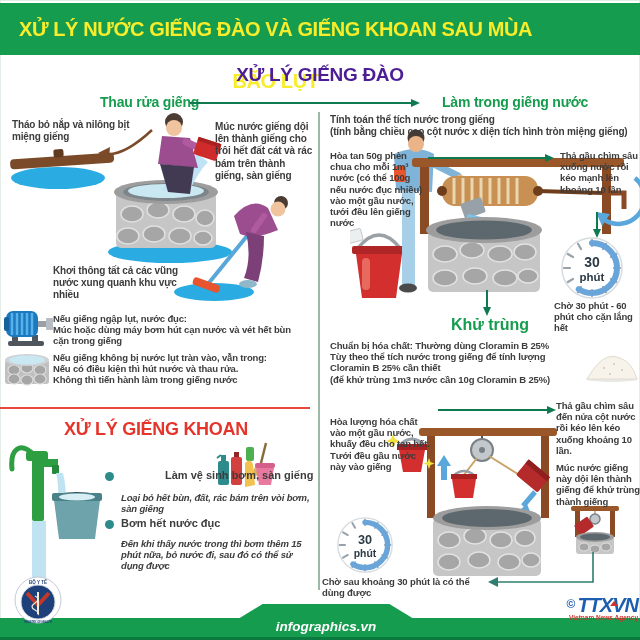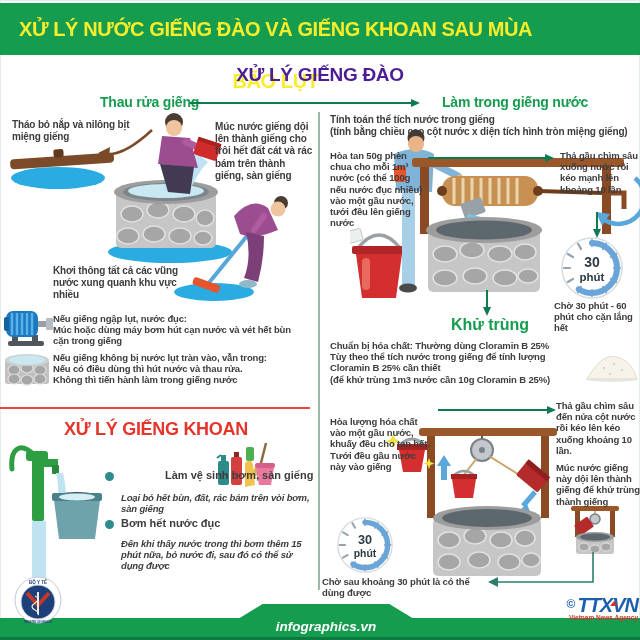--- a/index.html
+++ b/index.html
@@ -143,21 +143,21 @@
         <ellipse cx="38" cy="20" rx="6" ry="5"></ellipse>
       <ellipse cx="12" cy="29" rx="6" ry="5"></ellipse>
         <ellipse cx="25" cy="30" rx="6" ry="5"></ellipse>
         <ellipse cx="38" cy="29" rx="6" ry="5"></ellipse>
     </g>
     <ellipse cx="25" cy="10" rx="22" ry="6" fill="#cdd2d4"></ellipse>
     <ellipse cx="25" cy="10" rx="18" ry="4.5" fill="#c9e8f2"></ellipse>
   </svg>
   <div class="txt sm" style="left:53px;top:352px;width:256px;">
     <div>Nếu giếng không bị nước lụt tràn vào, vẫn trong:</div>
-    <div>Nếu có điều dùng thì hút nước và thau rửa.</div>
+    <div>Nếu có điều kiện thì hút nước và thau rửa.</div>
     <div>Không thì tiến hành làm trong giếng nước</div>
   </div>
 
   <div class="redline"></div>
 
   <div class="khoan-h">XỬ LÝ GIẾNG KHOAN</div>
 
   <svg class="scene" style="left:8px;top:443px;" width="100" height="147" viewBox="0 0 100 147">
     <rect x="24" y="78" width="14" height="62" fill="#bfe3f0"></rect>
     <path d="M26,12 C12,-2 2,6 4,26" fill="none" stroke="#2e9e43" stroke-width="5" stroke-linecap="round"></path>

